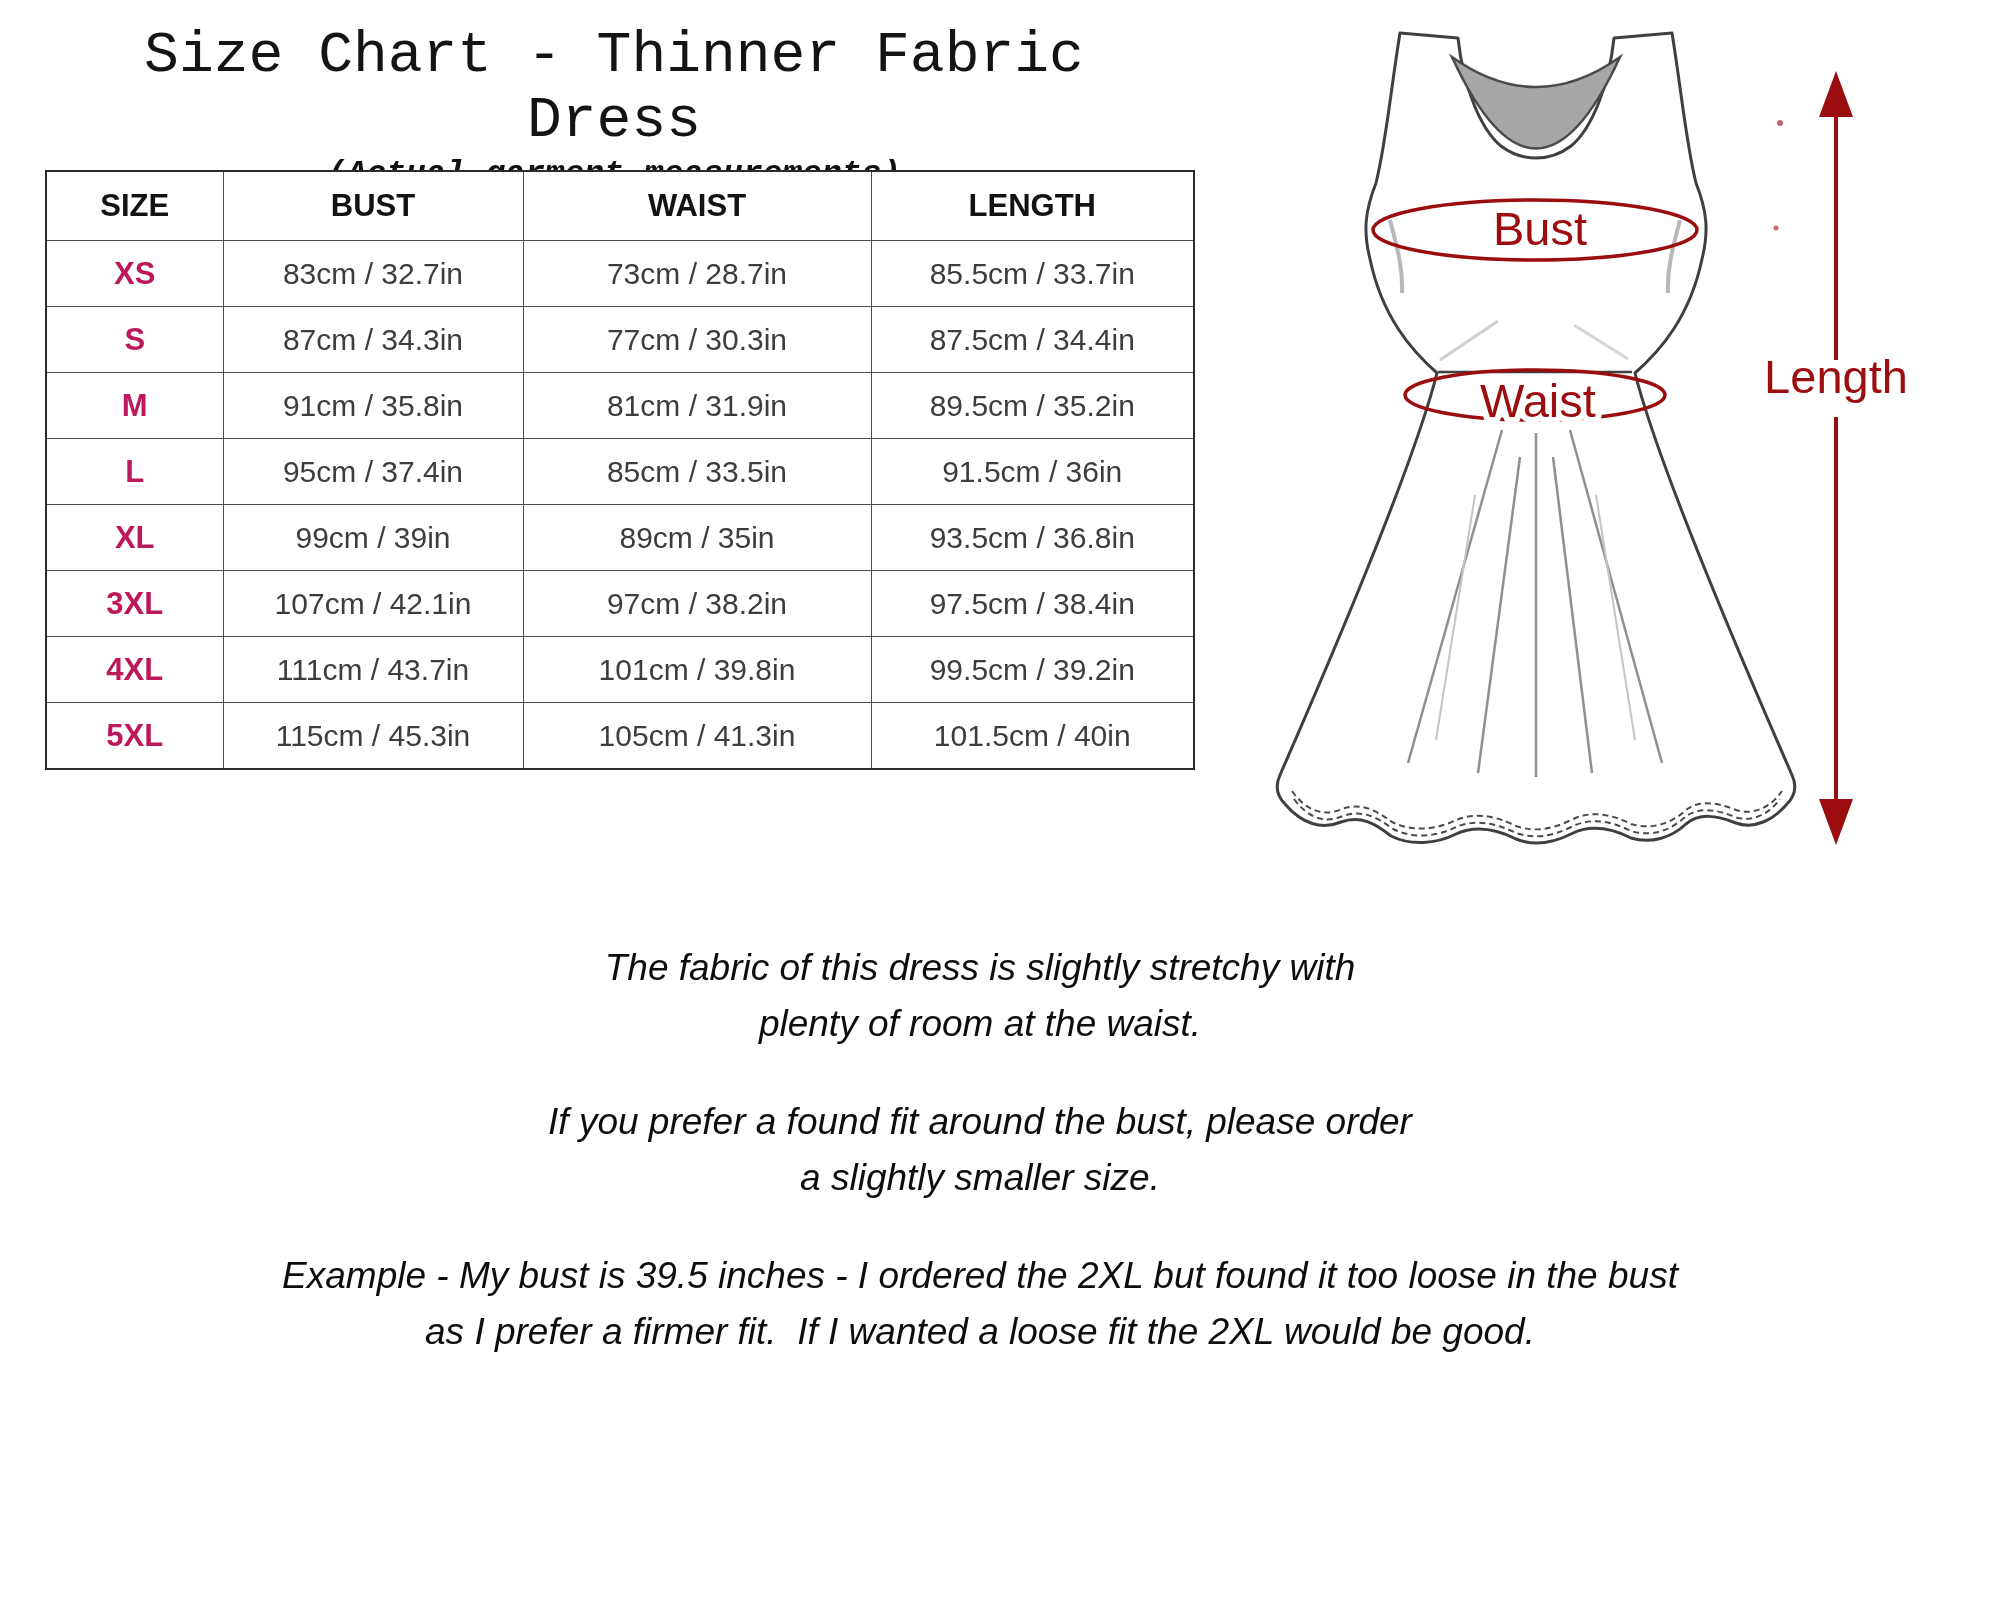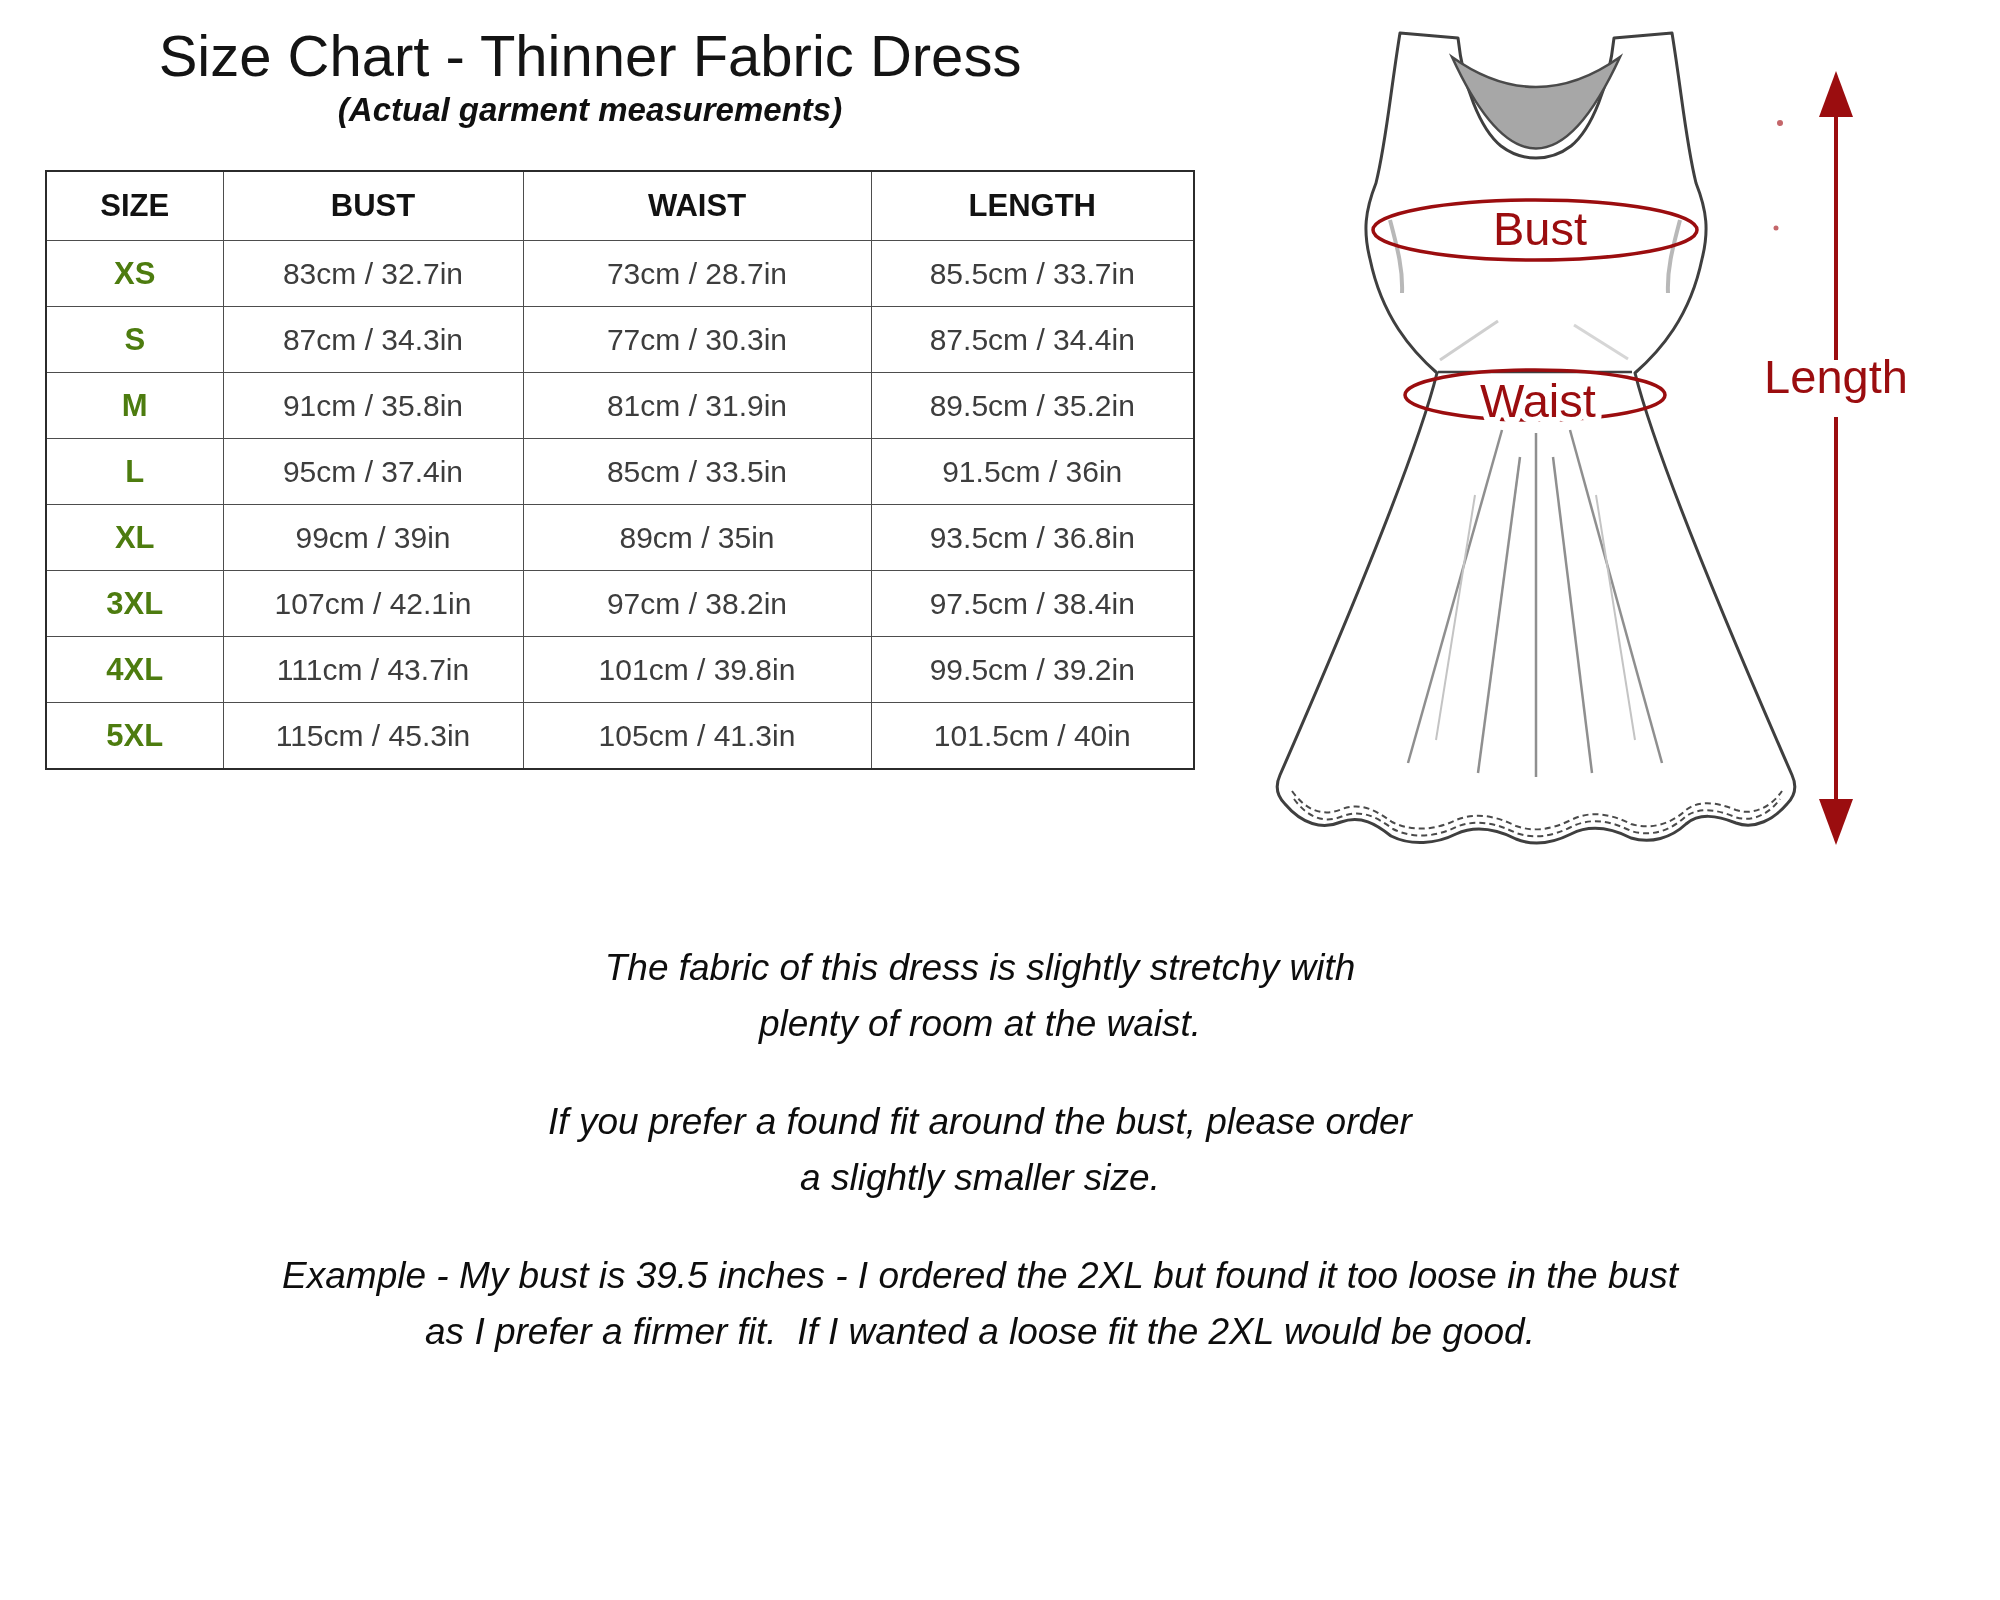--- a/index.html
+++ b/index.html
@@ -5,38 +5,38 @@
   html,body{margin:0;padding:0;background:#ffffff;}
   #canvas{
     position:relative;
     width:2000px;height:1600px;
     background:#ffffff;
     font-family:"Liberation Sans", sans-serif;
     color:#111;
     overflow:hidden;
   }
   
-  .title-block{position:absolute;left:85px;top:24px;width:1010px;text-align:center;}
+  .title-block{position:absolute;left:109px;top:24px;width:1010px;text-align:center;font-family:Liberation Mono, monospace;}
   .page-title{font-size:58px;font-weight:400;line-height:1.12;color:#141414;letter-spacing:0;}
   .page-subtitle{font-size:33px;font-weight:700;font-style:italic;margin-top:2px;color:#101010;}
   
   table.size-table{
     position:absolute;left:45px;top:170px;width:1148px;
     border-collapse:collapse;table-layout:fixed;
     border:2px solid #2b2b2b;background:#fff;padding-left:32px;
   }
   table.size-table th{
     height:66px;font-size:31px;font-weight:700;color:#121212;
     border:1px solid #4d4d4d;text-align:center;vertical-align:middle;
   }
   table.size-table td{
     height:63px;font-size:30px;color:#3d3d3d;
     border:1px solid #4d4d4d;text-align:center;vertical-align:middle;
   }
-  table.size-table td.size-cell{font-weight:700;font-size:31px;color:#4d7c0f;}
+  table.size-table td.size-cell{font-weight:700;font-size:31px;color:#be185d;}
   
   .notes-heading{
     position:absolute;left:60px;top:850px;width:1840px;
     text-align:center;font-size:38px;color:#0e0e0e;
   }
   .note-para{
     position:absolute;left:60px;width:1840px;text-align:center;
     font-style:italic;font-size:37px;line-height:56px;color:#0d0d0d;
   }
   .note-para div{white-space:pre-wrap;}

